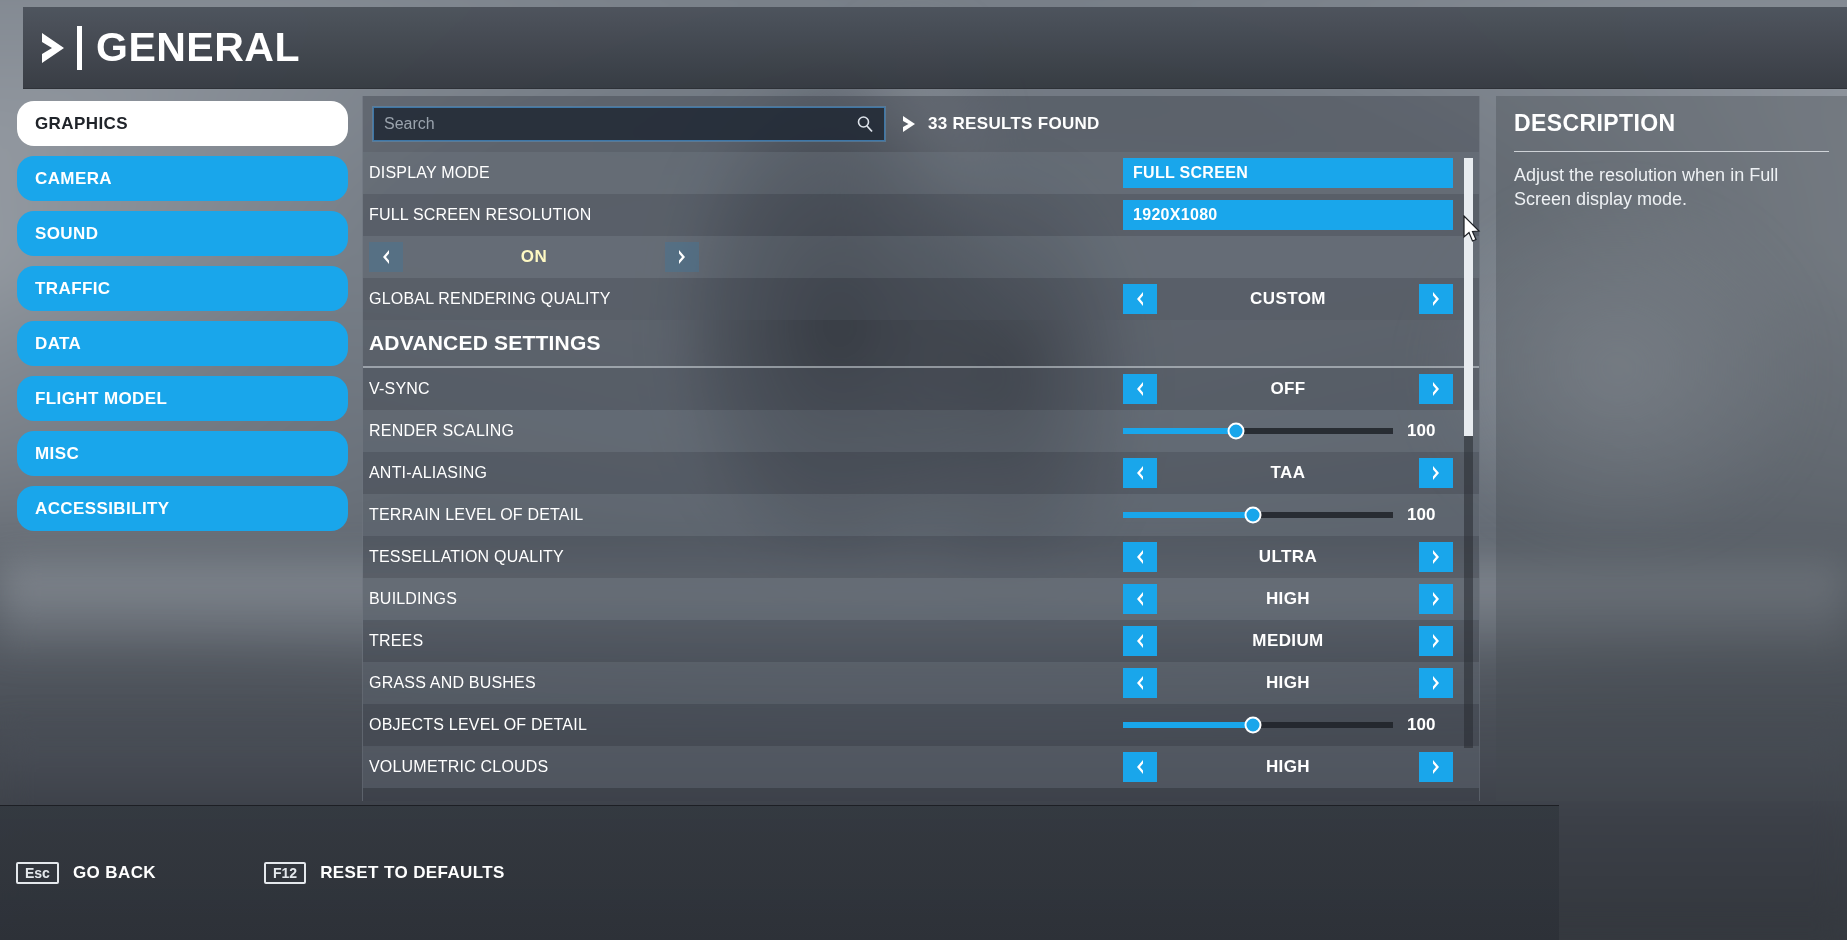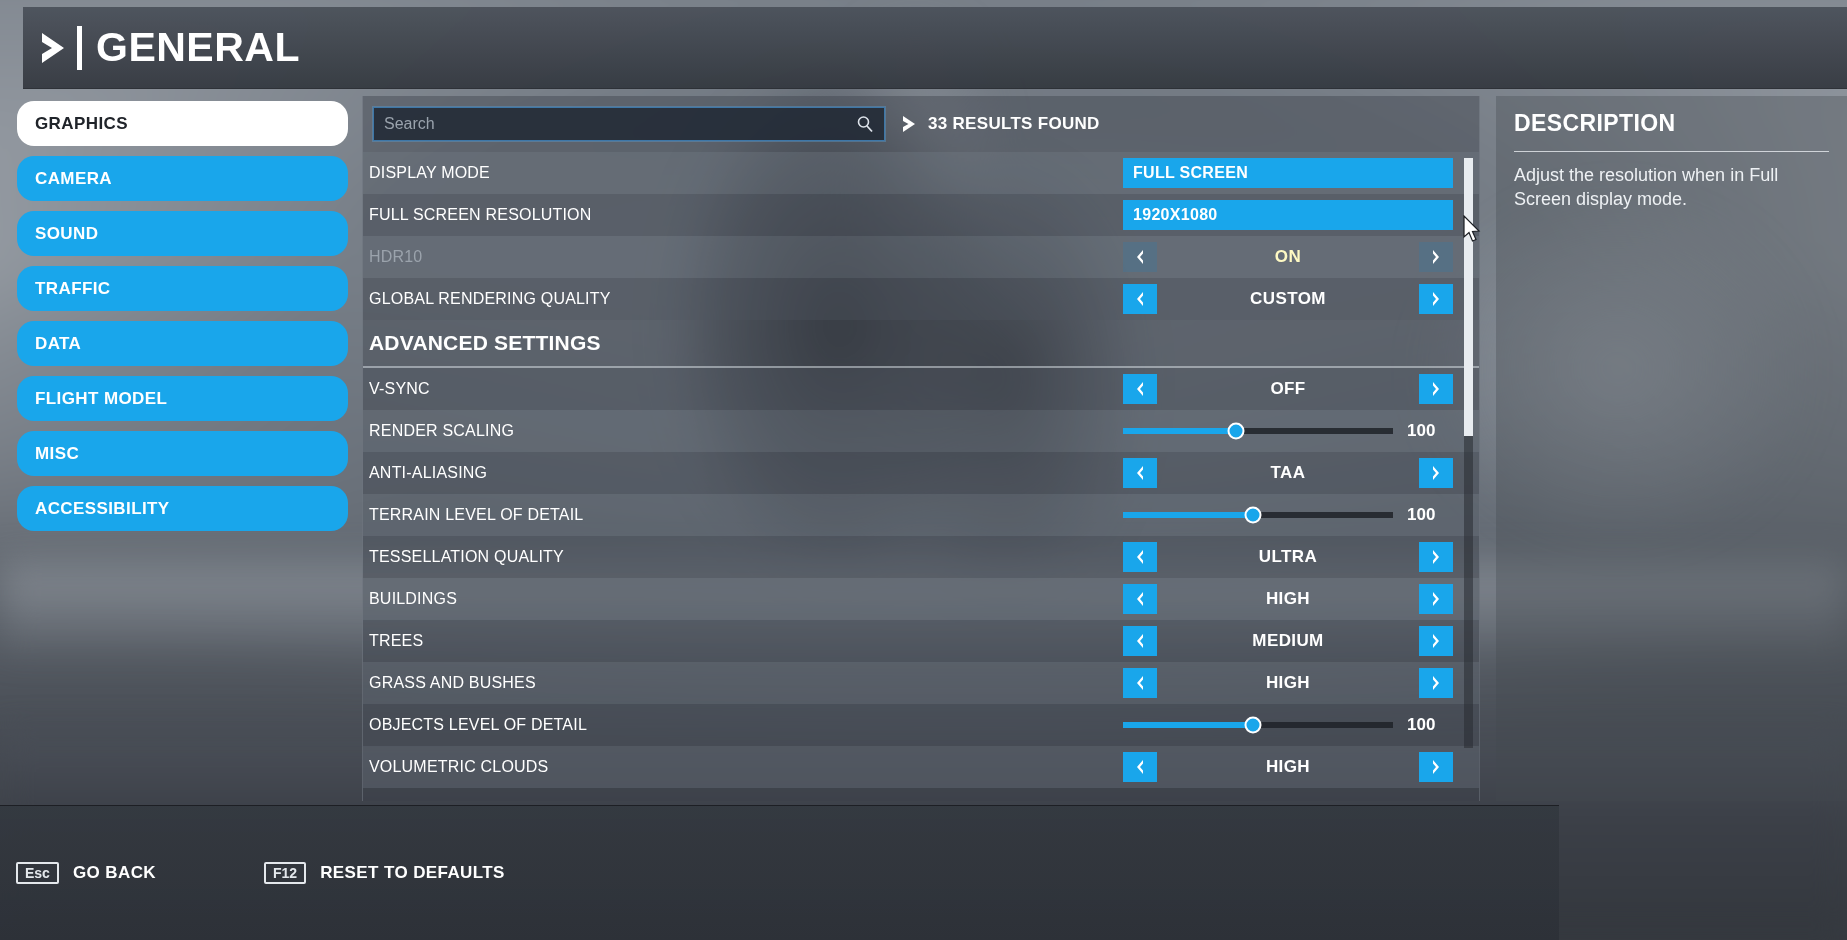--- a/index.html
+++ b/index.html
@@ -252,21 +252,20 @@
     </div>
 
     <div class="row s1">
       <span class="row-label">FULL SCREEN RESOLUTION</span>
       <span class="ctrl">
         <span class="pill">1920X1080</span>
       </span>
     </div>
 
     <div class="row s0 disabled">
-      <span class="row-label">HDR10</span>
       <span class="ctrl">
         <span class="stepper">
           <span class="arrow">
             <svg width="12" height="16" viewBox="0 0 12 16">
                 <path d="M9 1 L3 8 L9 15 L9 11.5 L6 8 L9 4.5 Z" fill="#ffffff"></path>
               </svg>
           </span>
           <span class="stepper-val">ON</span>
           <span class="arrow">
             <svg width="12" height="16" viewBox="0 0 12 16">

